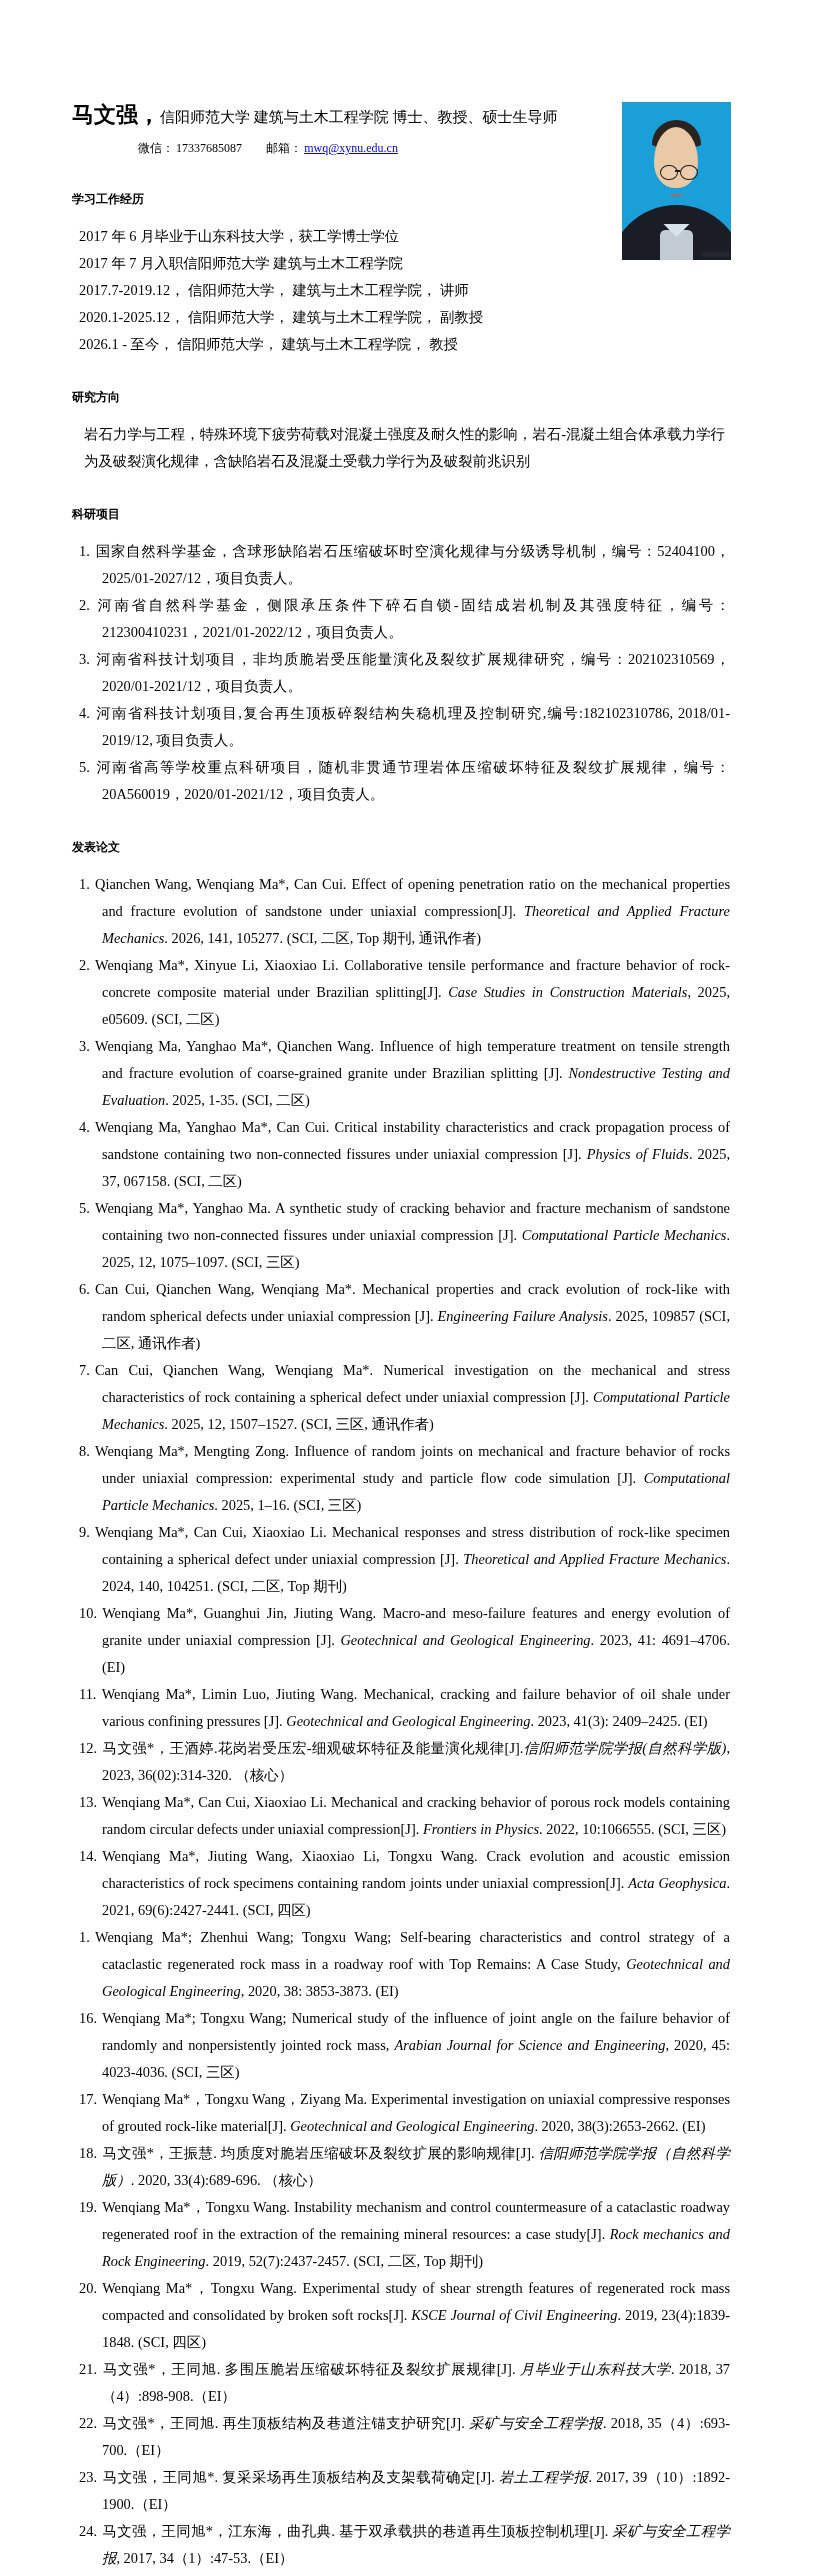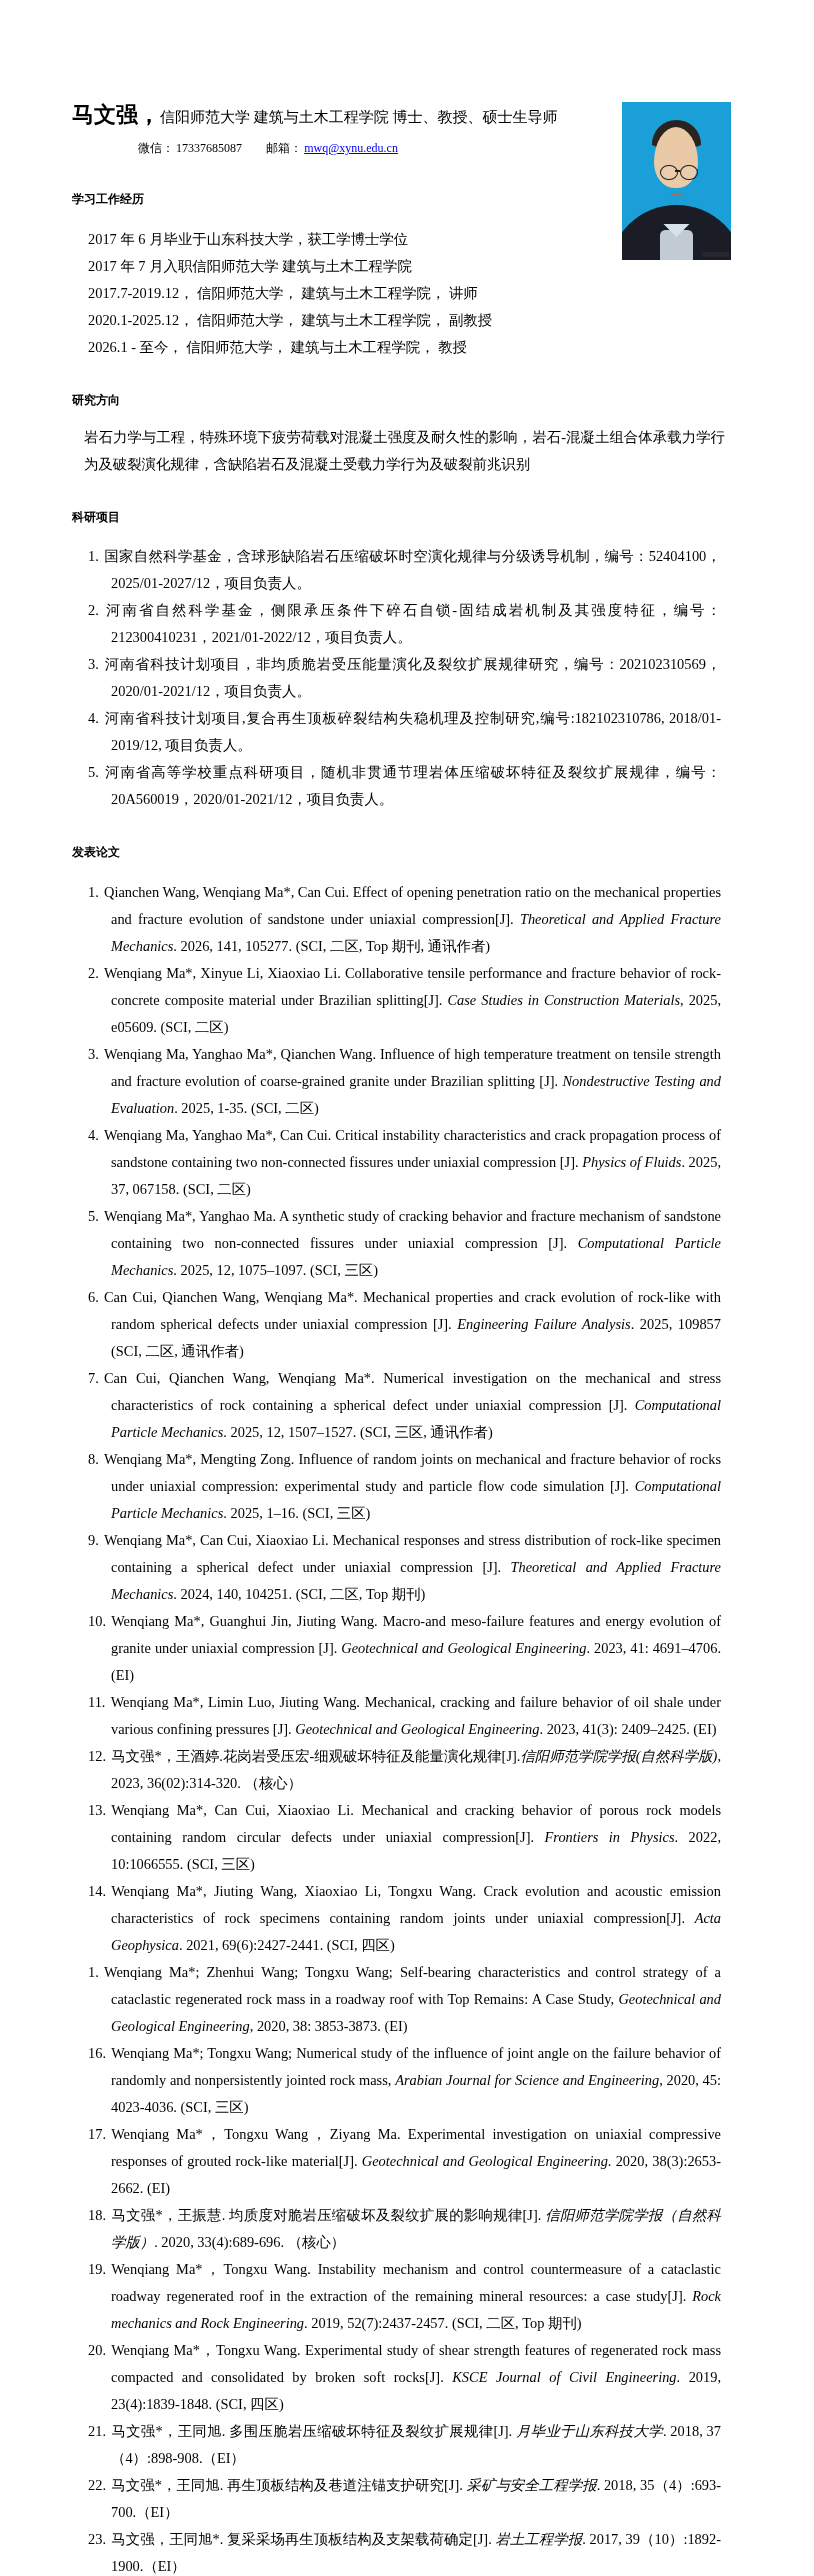--- a/index.html
+++ b/index.html
@@ -26,21 +26,21 @@
   .p-hair{left:30px;top:17.5px;width:49px;height:27px;background:var(--hair,#2a2320);border-radius:50% 50% 20% 20%/90% 90% 10% 10%;}
   .p-glass{top:63px;width:15.5px;height:13.4px;border:1.5px solid #1d1d1d;border-radius:50%;background:rgba(255,255,255,0.08);}
   .p-glass.l{left:38px;} .p-glass.r{left:58px;}
   .p-bridge{top:68px;left:53px;width:4.6px;height:1.5px;background:#1d1d1d;}
   .p-mouth{top:92px;left:49px;width:11.3px;height:1.5px;background:#a56f57;border-radius:1px;}
   .p-mark{right:2.1px;bottom:3.1px;width:27px;height:5.2px;background:rgba(60,60,60,0.35);}
 
   
   h2{font-size:12px;font-weight:bold;margin:29px 0 13.4px 0;line-height:20.6px;}
   .body-text{font-size:14.4px;line-height:27px;text-align:justify;margin:12px;}
-  ul.plain,ol.nlist{margin:16px;padding:0;}
+  ul.plain,ol.nlist{margin:7px;padding:0;}
   ul.plain li{list-style:none;font-size:14.4px;line-height:27px;}
   ol.nlist li{list-style:none;font-size:14.4px;line-height:27px;text-align:justify;padding-left:23px;text-indent:-23px;}
   .num{padding-right:5.2px;}
   i.journal{font-style:italic;}
 </style>
 </head>
 <body>
 
 <div class="page">
 

